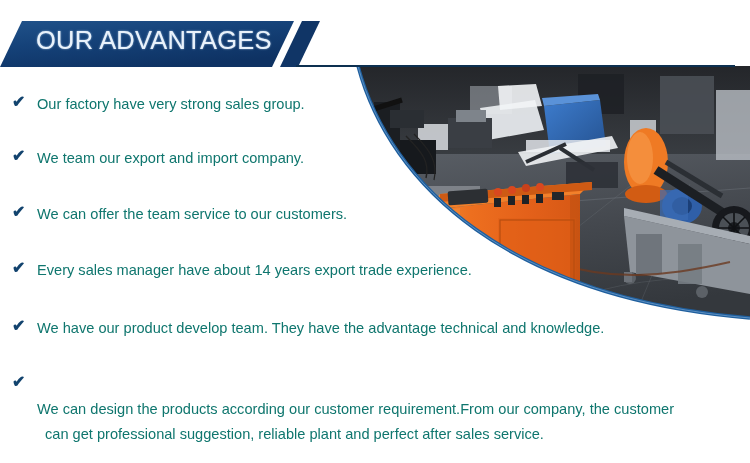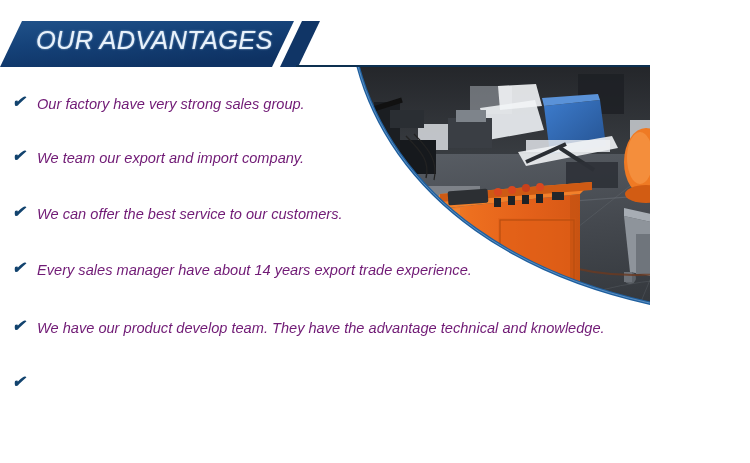--- a/index.html
+++ b/index.html
@@ -6,25 +6,24 @@
   html, body {
     margin: 0;
     padding: 0;
     background: #ffffff;
   }
   body {
     font-family: "Liberation Sans", sans-serif;
   }
   #page {
     position: relative;
-    width: 650px;
+    width: 750px;
     height: 463px;
     background: #ffffff;
     overflow: hidden;
-    font-style: italic;
   }
 
   
   #photo-wrap {
     position: absolute;
     left: 330px;
     top: 66px;
     width: 420px;
     height: 262px;
     overflow: hidden;
@@ -87,21 +86,21 @@
     margin-right: 5px;
     color: #12436e;
     font-size: 16px;
     font-weight: bold;
     line-height: 20px;
     text-align: left;
   }
   .adv-text {
     font-size: 14.6px;
     line-height: 25px;
-    color: #701a75;
+    color: #0f766e;
     white-space: pre-line;
     max-width: 720px;
   }
   .adv-text .cont {
     display: block;
     margin-left: 8px;
   }
 </style>
 </head>
 <body>
@@ -273,34 +272,36 @@
       <span class="adv-text">Our factory have very strong sales group.</span>
     </div>
 
     <div class="adv-item" style="top:68px;">
       <span class="adv-check">✔</span>
       <span class="adv-text">We team our export and import company.</span>
     </div>
 
     <div class="adv-item" style="top:124px;">
       <span class="adv-check">✔</span>
-      <span class="adv-text">We can offer the best service to our customers.</span>
+      <span class="adv-text">We can offer the team service to our customers.</span>
     </div>
 
     <div class="adv-item" style="top:180px;">
       <span class="adv-check">✔</span>
       <span class="adv-text">Every sales manager have about 14 years export trade experience.</span>
     </div>
 
     <div class="adv-item" style="top:238px;">
       <span class="adv-check">✔</span>
       <span class="adv-text">We have our product develop team. They have the advantage technical and knowledge.</span>
     </div>
 
     <div class="adv-item" style="top:294px;">
       <span class="adv-check">✔</span>
       <span class="adv-text">
+        <span>We can design the products according our customer requirement.From our company, the customer</span>
+        <span class="cont">can get professional suggestion, reliable plant and perfect after sales service.</span>
       </span>
     </div>
 
   </div>
 
 </div>
 
 </body></html>

